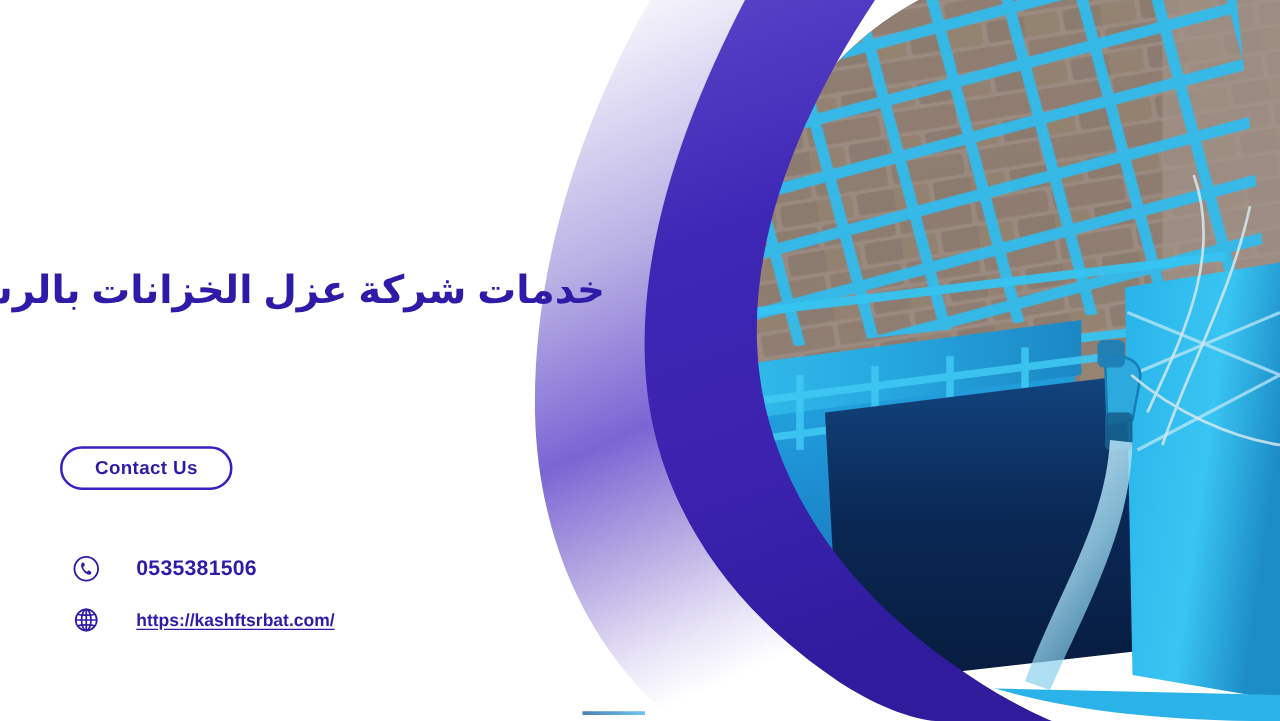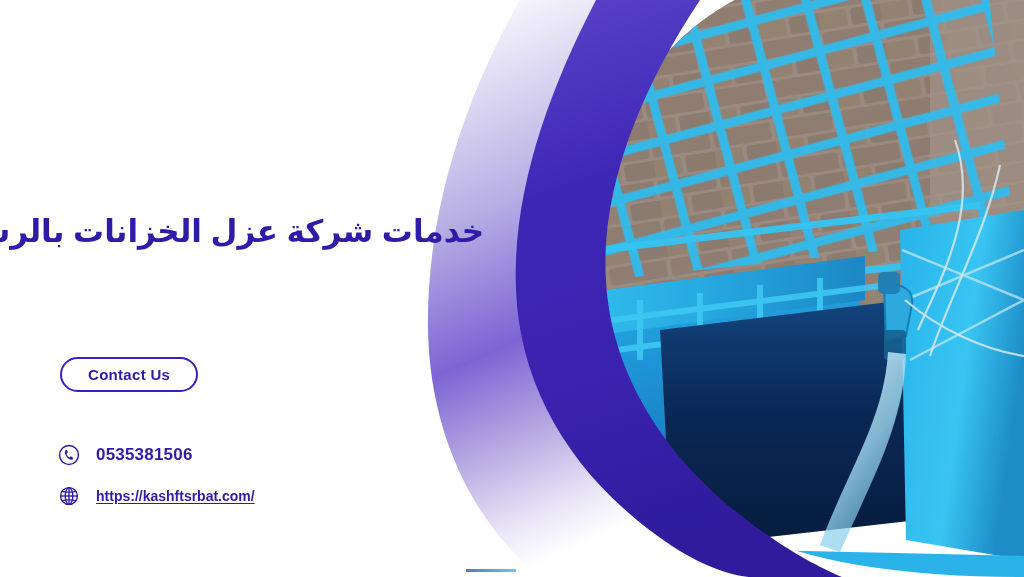--- a/index.html
+++ b/index.html
@@ -23,33 +23,33 @@
     z-index:5;
   }
   .headline{
     position:absolute;left:14px;top:192px;width:470px;
     text-align:right;direction:rtl;
     font-size:31px;font-weight:bold;line-height:1.25;
     color:#2e1ca8;letter-spacing:0px;
     white-space:nowrap;
   }
   .cta{
-    position:absolute;left:60px;top:357px;
+    position:absolute;left:48px;top:357px;
     display:inline-flex;align-items:center;justify-content:center;
     height:35px;padding:0 26px;
     border:2px solid #3b1fc4;border-radius:20px;
     color:#2e1ca8;font-size:15px;font-weight:bold;
     background:transparent;box-sizing:border-box;
     cursor:pointer;letter-spacing:0.3px;
   }
   .contact-list{
     position:absolute;left:58px;top:438px;
   }
   .contact-row{
-    display:flex;align-items:center;gap:16px;height:34px;
+    display:flex;align-items:center;gap:29px;height:34px;
   }
   .contact-row + .contact-row{margin-top:7px;}
   .c-icon{
     width:22px;height:22px;flex:0 0 22px;display:block;
   }
   .c-text{
     font-size:17px;font-weight:bold;color:#2e1ca8;
     letter-spacing:0.2px;white-space:nowrap;
   }
   .c-link{

